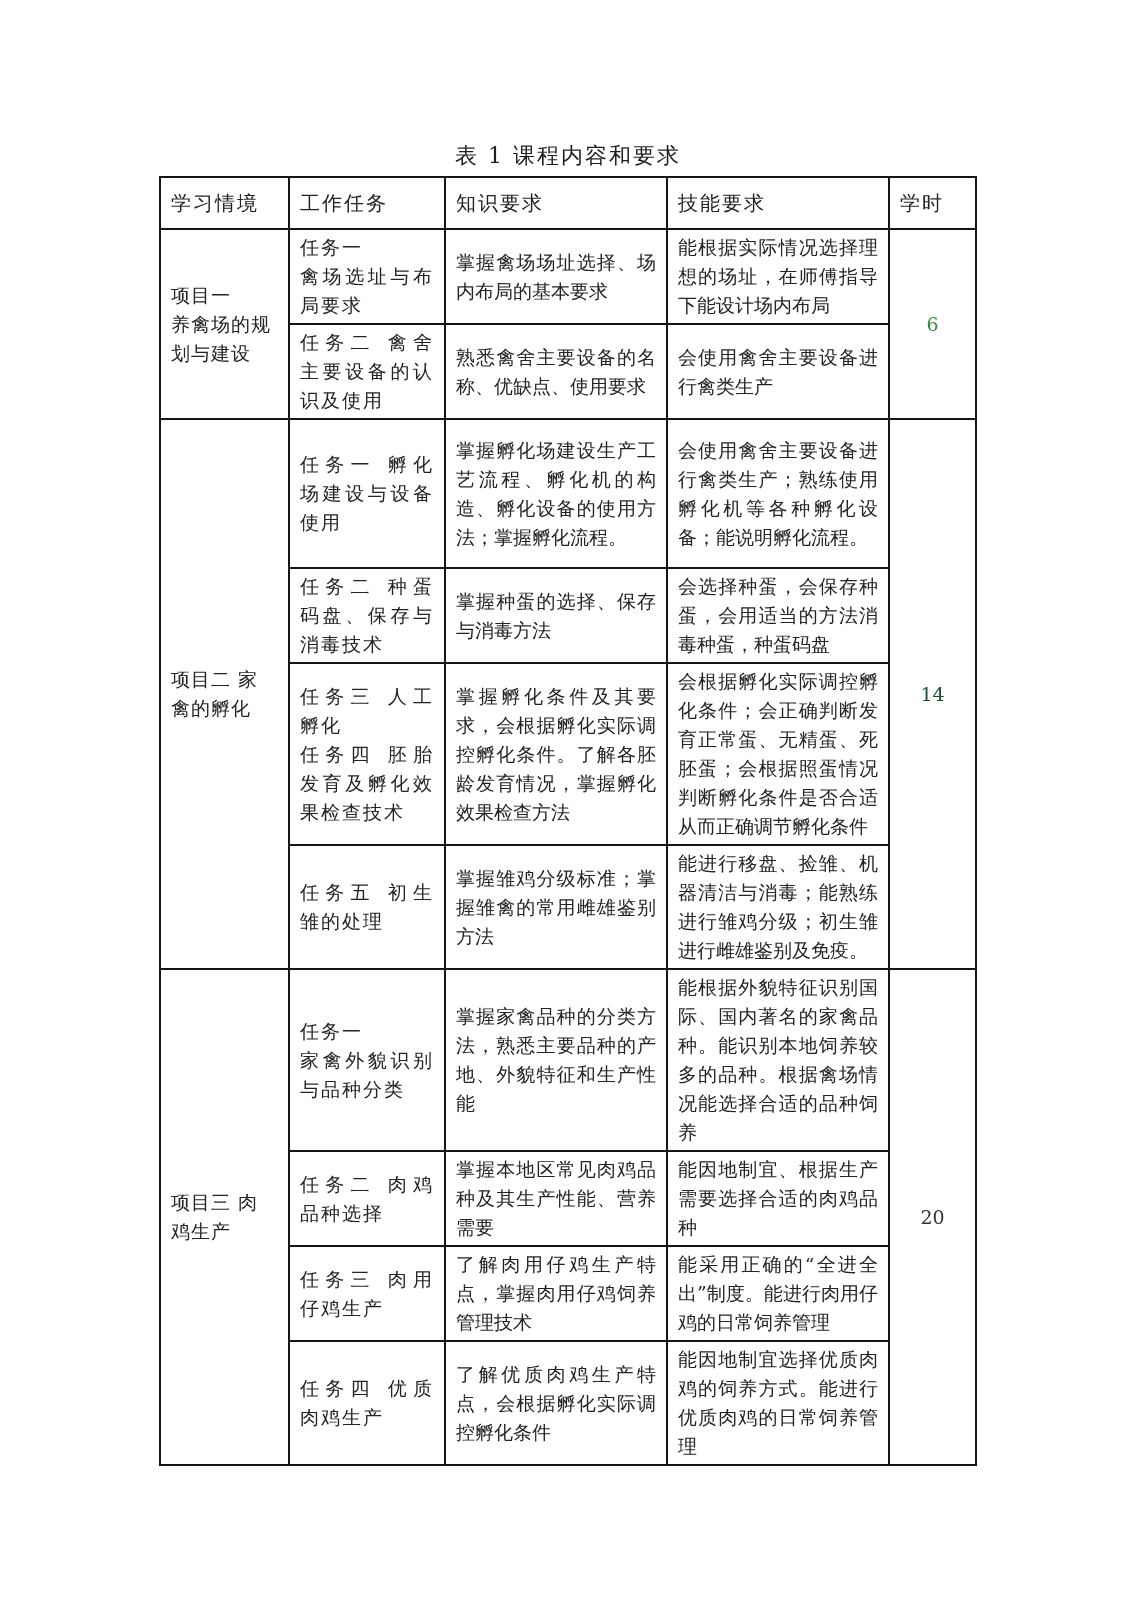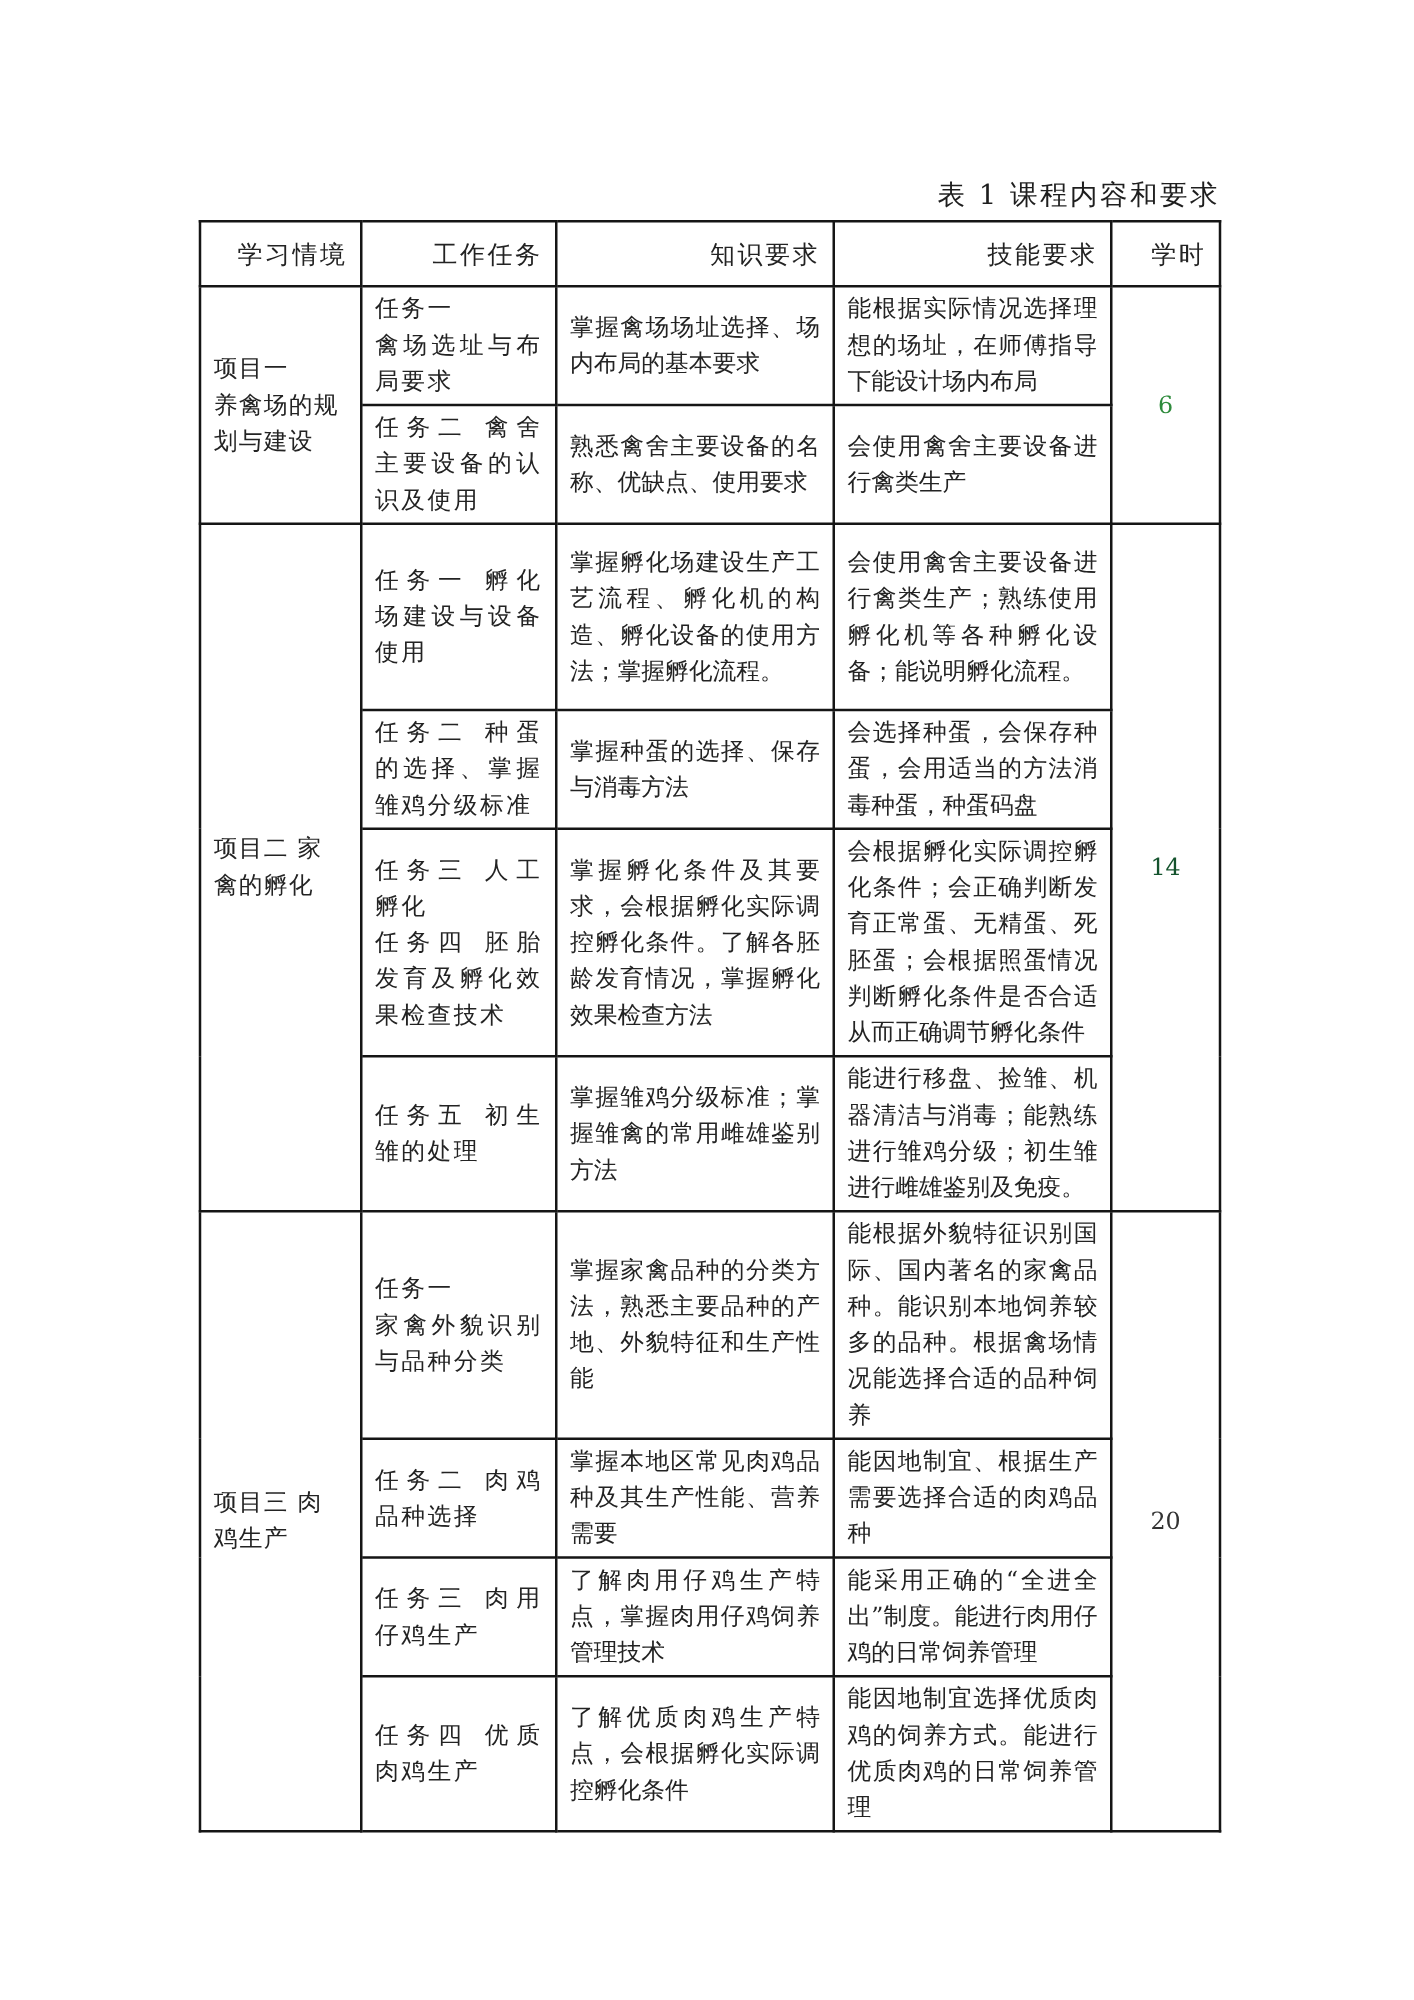--- a/index.html
+++ b/index.html
@@ -18,21 +18,21 @@
     width: 1131px;
     height: 1600px;
     background: #ffffff;
     overflow: hidden;
   }
   .doc-title {
     position: absolute;
     top: 141px;
     left: 160px;
     width: 816px;
-    text-align: right;
+    text-align: center;
     font-size: 22px;
     letter-spacing: 2px;
     color: #1e1e1e;
   }
   table.course {
     position: absolute;
     top: 176px;
     left: 159px;
     width: 816px;
     border-collapse: collapse;
@@ -48,21 +48,21 @@
     border: 2px solid #151515;
     padding: 3px 10px;
     font-size: 19px;
     line-height: 29px;
     font-weight: normal;
     vertical-align: middle;
     box-sizing: border-box;
     overflow: hidden;
   }
   table.course th {
-    text-align: right;
+    text-align: left;
     font-size: 20px;
     height: 52px;
     letter-spacing: 2px;
   }
   td.c-project {
     text-align: left;
     white-space: pre-line;
     letter-spacing: 1px;
   }
   td.c-task {
@@ -128,21 +128,21 @@
       </tr>
 
       <tr class="h149">
         <td class="c-project" rowspan="4">项目二 家禽的孵化</td>
         <td class="c-task">任务一 孵化场建设与设备使用</td>
         <td class="c-knowledge">掌握孵化场建设生产工艺流程、孵化机的构造、孵化设备的使用方法；掌握孵化流程。</td>
         <td class="c-skill">会使用禽舍主要设备进行禽类生产；熟练使用孵化机等各种孵化设备；能说明孵化流程。</td>
         <td class="c-hours" rowspan="4" style="color: #14532d; margin-left: 31px;">14</td>
       </tr>
       <tr class="h90">
-        <td class="c-task">任务二 种蛋的选择、掌握雏鸡分级标准</td>
+        <td class="c-task">任务二 种蛋码盘、保存与消毒技术</td>
         <td class="c-knowledge">掌握种蛋的选择、保存与消毒方法</td>
         <td class="c-skill">会选择种蛋，会保存种蛋，会用适当的方法消毒种蛋，种蛋码盘</td>
       </tr>
       <tr class="h179">
         <td class="c-task">任务三 人工孵化
 任务四 胚胎发育及孵化效果检查技术</td>
         <td class="c-knowledge">掌握孵化条件及其要求，会根据孵化实际调控孵化条件。了解各胚龄发育情况，掌握孵化效果检查方法</td>
         <td class="c-skill">会根据孵化实际调控孵化条件；会正确判断发育正常蛋、无精蛋、死胚蛋；会根据照蛋情况判断孵化条件是否合适从而正确调节孵化条件</td>
       </tr>
       <tr class="h119">

